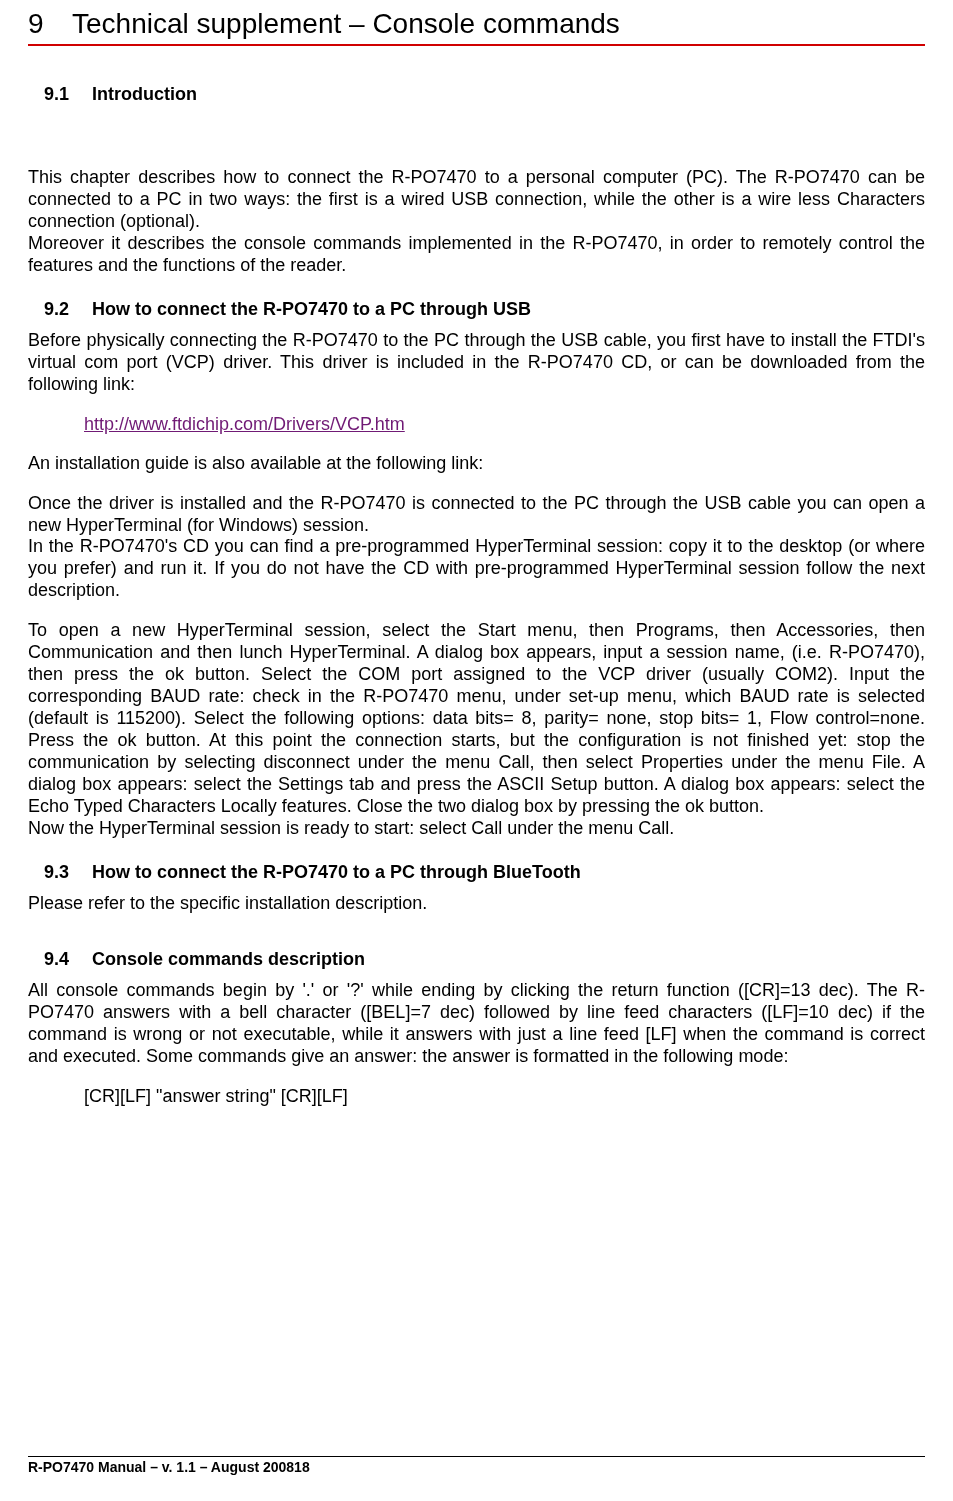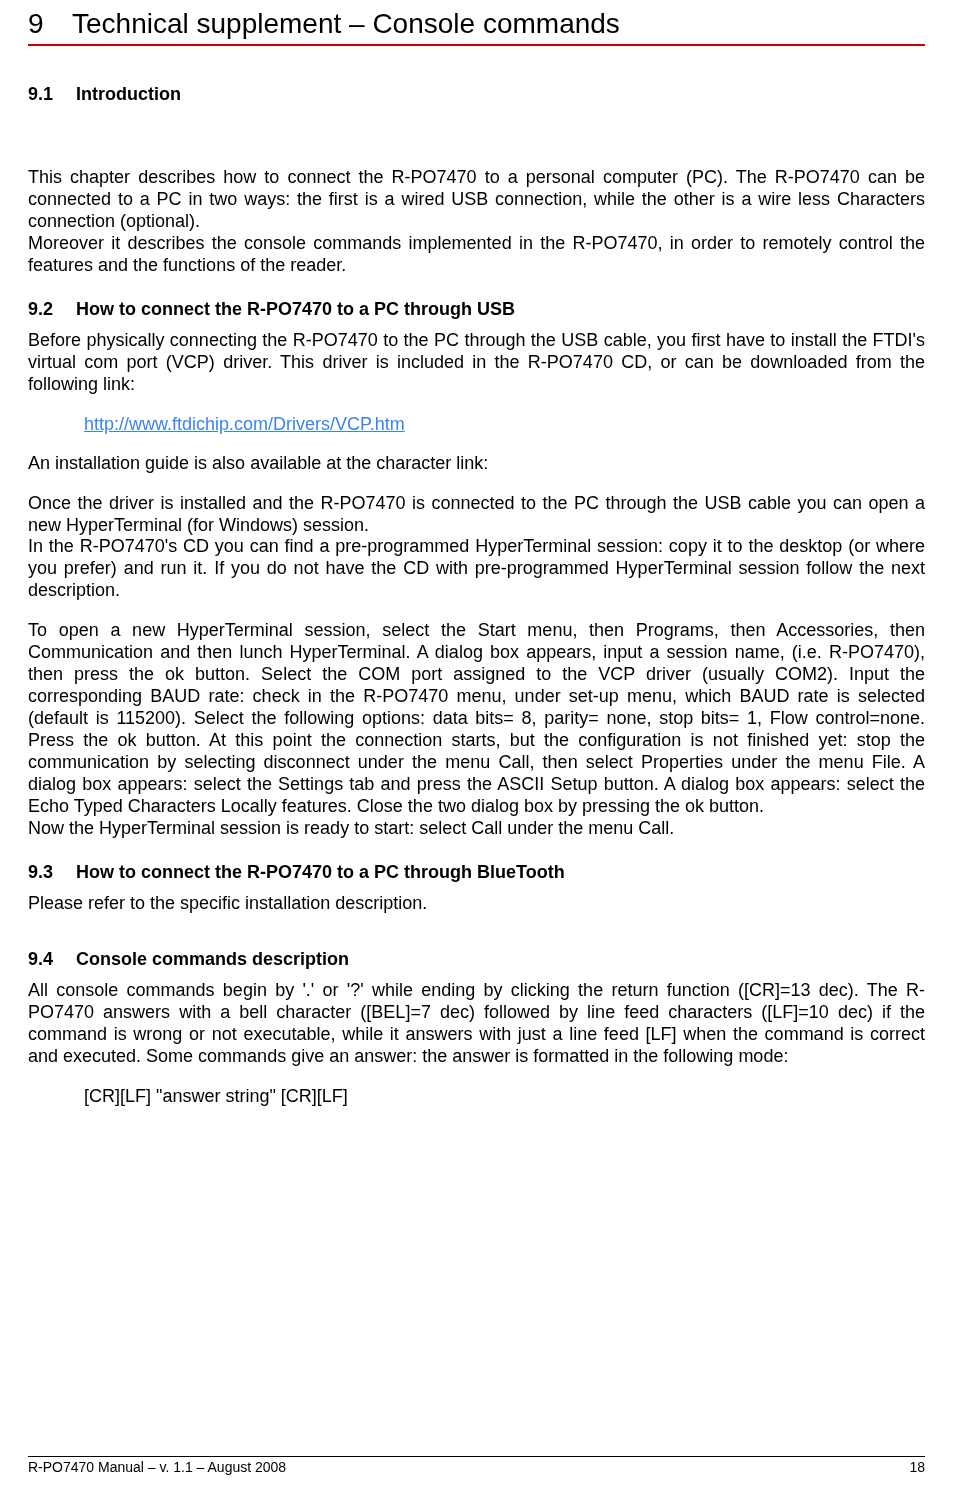--- a/index.html
+++ b/index.html
@@ -24,54 +24,54 @@
     padding-bottom: 4px;
     margin: 0 0 38px 0;
   }
   .chapter-num {
     display: inline-block;
     width: 44px;
   }
   .section-title {
     font-size: 18px;
     font-weight: bold;
-    margin: 22px 0 22px 0;
+    margin: 22px 0 22px 16px;
   }
   .section-num {
     display: inline-block;
     width: 48px;
   }
   p.body {
     font-size: 18px;
     margin: 0 0 18px 0;
     text-align: justify;
     line-height: 1.22;
   }
   p.no-bottom {
     margin-bottom: 0;
   }
   .link {
-    color: #3b82f6;
+    color: #701a75;
     text-decoration: underline;
     font-size: 18px;
   }
   .indent {
     padding-left: 56px;
     margin: 0 0 18px 0;
   }
   .footer {
     position: absolute;
     bottom: 26px;
     left: 28px;
     right: 28px;
     font-size: 14px;
     border-top: 1px solid #000;
     padding-top: 2px;
     display: flex;
-    justify-content: space-between;
+    font-weight: bold;
   }
   .spacer-40 { height: 40px; }
 </style>
 </head>
 <body>
 
 <div class="page">
 
   <h1 class="chapter-title">
     <span class="chapter-num">9</span><span>Technical supplement – Console commands</span>
@@ -84,21 +84,21 @@
   <p class="body no-bottom">This chapter describes how to connect the R-PO7470 to a personal computer (PC). The R-PO7470 can be connected to a PC in two ways: the first is a wired USB connection, while the other is a wire less Characters connection (optional).</p>
   <p class="body">Moreover it describes the console commands implemented in the R-PO7470, in order to remotely control the features and the functions of the reader.</p>
 
   <div class="section-title" style="margin-bottom:10px;">
     <span class="section-num">9.2</span><span>How to connect the R-PO7470 to a PC through USB</span>
   </div>
   <p class="body">Before physically connecting the R-PO7470 to the PC through the USB cable, you first have to install the FTDI's virtual com port (VCP) driver. This driver is included in the R-PO7470 CD, or can be downloaded from the following link:</p>
   <div class="indent">
     <a class="link">http://www.ftdichip.com/Drivers/VCP.htm</a>
   </div>
-  <p class="body">An installation guide is also available at the character link:</p>
+  <p class="body">An installation guide is also available at the following link:</p>
   <p class="body no-bottom">Once the driver is installed and the R-PO7470 is connected to the PC through the USB cable you can open a new HyperTerminal (for Windows) session.</p>
   <p class="body">In the R-PO7470's CD you can find a pre-programmed HyperTerminal session: copy it to the desktop (or where you prefer) and run it. If you do not have the CD with pre-programmed HyperTerminal session follow the next description.</p>
   <p class="body no-bottom">To open a new HyperTerminal session, select the Start menu, then Programs, then Accessories, then Communication and then lunch HyperTerminal. A dialog box appears, input a session name, (i.e. R-PO7470), then press the ok button. Select the COM port assigned to the VCP driver (usually COM2). Input the corresponding BAUD rate: check in the R-PO7470 menu, under set-up menu, which BAUD rate is selected (default is 115200). Select the following options: data bits= 8, parity= none, stop bits= 1, Flow control=none. Press the ok button. At this point the connection starts, but the configuration is not finished yet: stop the communication by selecting disconnect under the menu Call, then select Properties under the menu File. A dialog box appears: select the Settings tab and press the ASCII Setup button. A dialog box appears: select the Echo Typed Characters Locally features. Close the two dialog box by pressing the ok button.</p>
   <p class="body">Now the HyperTerminal session is ready to start: select Call under the menu Call.</p>
 
   <div class="section-title" style="margin-bottom:10px;">
     <span class="section-num">9.3</span><span>How to connect the R-PO7470 to a PC through BlueTooth</span>
   </div>
   <p class="body" style="margin-bottom:34px;">Please refer to the specific installation description.</p>
 

